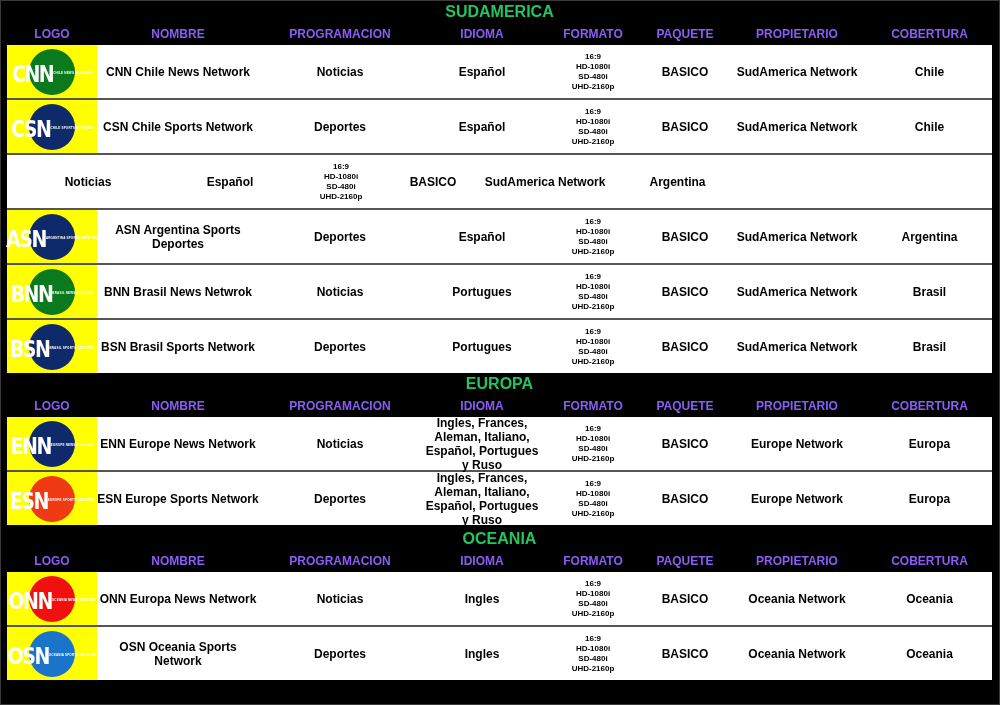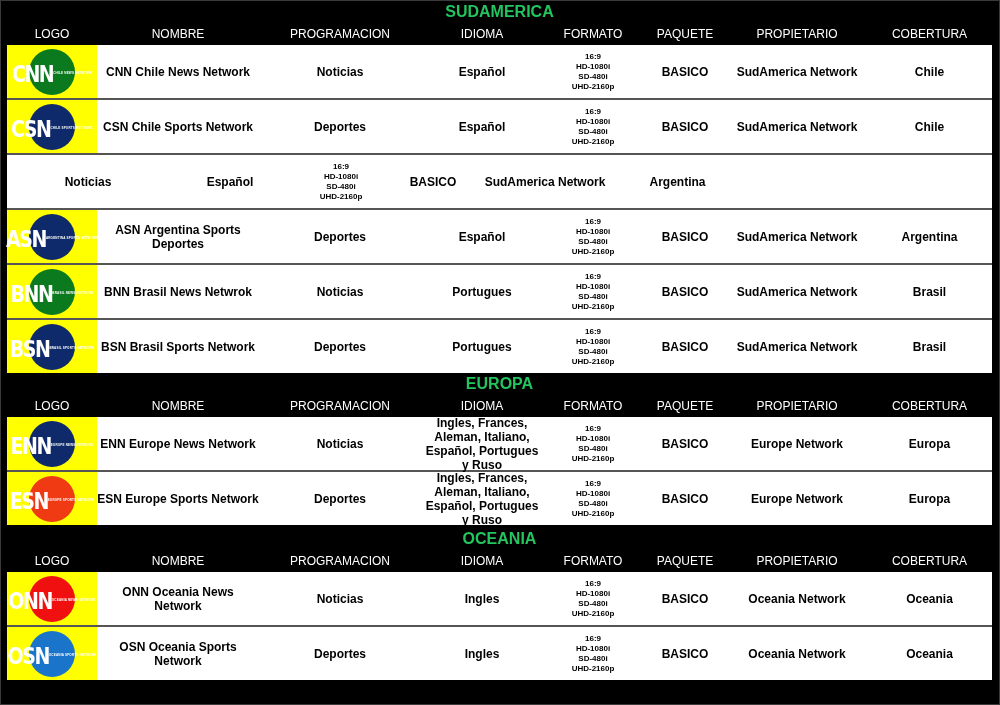--- a/index.html
+++ b/index.html
@@ -7,21 +7,21 @@
     width:1000px; height:705px; background:#000; overflow:hidden;
     font-family:"Liberation Sans", sans-serif; position:relative;
   }
   .frame { position:absolute; left:0; top:0; width:998px; height:703px; border:1px solid #3a3a3a; }
   .section { position:absolute; left:7px; width:985px; }
   .region-title {
     height:22px; line-height:22px; text-align:center; color:#22c55e;
     font-weight:bold; font-size:16px;
   }
   .col-header {
-    display:flex; height:22px; align-items:center; color:#ffffff; font-weight:normal; font-size:12px;
+    display:flex; height:22px; align-items:center; color:#8b5cf6; font-weight:bold; font-size:12px;
   }
   .col-header div { text-align:center; }
   .row {
     display:flex; height:53px; background:#fff; border-bottom:2px solid #555;
     align-items:stretch;
   }
   .row:last-child { border-bottom:none; }
   .cell { display:flex; align-items:center; justify-content:center; text-align:center; font-weight:bold; color:#000; font-size:12px; line-height:14px; }
   .c-logo { width:90px; background:#ffff00; }
   .c-name { width:162px; }
@@ -240,21 +240,21 @@
       <div style="width:125px">COBERTURA</div>
     </div>
     <div class="rows">
         <div class="row">
     <div class="cell c-logo">
       <div class="logo" style="background: rgb(240, 16, 16);">
         <span class="abbr">ONN</span>
         <span class="sub">OCEANIA NEWS NETWORK</span>
       </div>
     </div>
-    <div class="cell c-name">ONN Oceania News Network</div>
+    <div class="cell c-name">ONN Europa News Network</div>
     <div class="cell c-prog">Noticias</div>
     <div class="cell c-idioma">Ingles</div>
     <div class="cell c-formato">
       <span>16:9</span>
       <span>HD-1080i</span>
       <span>SD-480i</span>
       <span>UHD-2160p</span>
     </div>
     <div class="cell c-paquete">BASICO</div>
     <div class="cell c-prop">Oceania Network</div>

